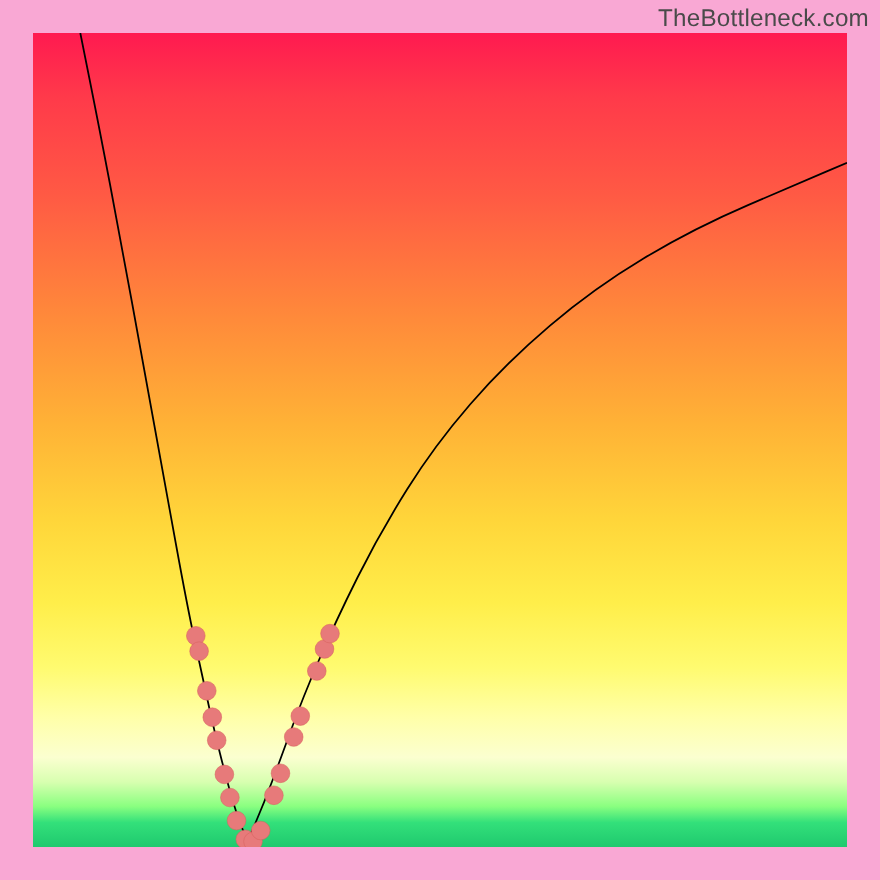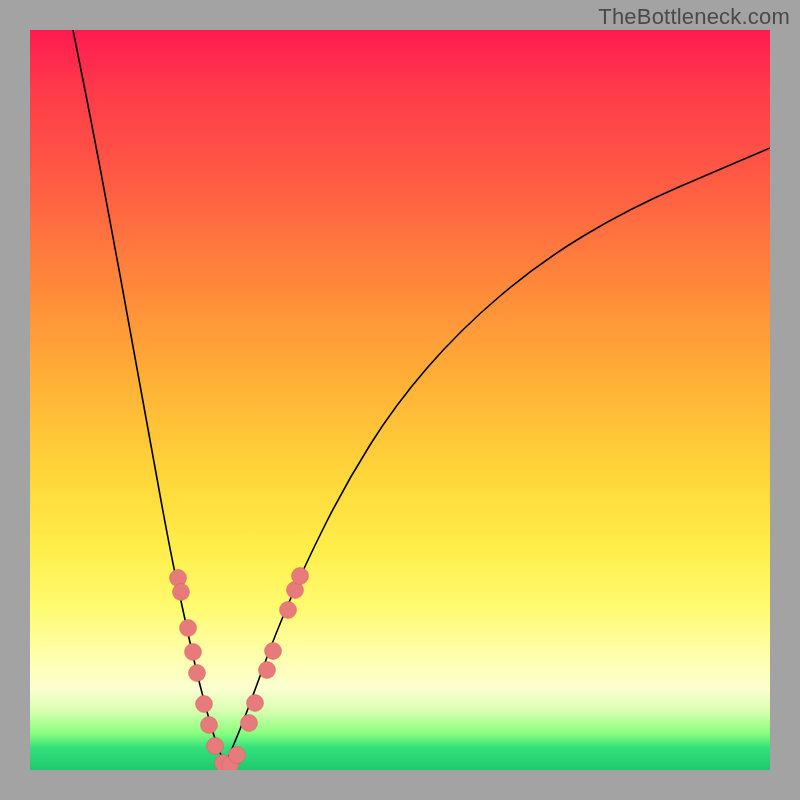--- a/index.html
+++ b/index.html
@@ -7,21 +7,21 @@
     padding: 0;
     width: 800px;
     height: 800px;
     overflow: hidden;
     background: #000;
     font-family: Arial, Helvetica, sans-serif;
   }
   .frame {
     position: absolute;
     inset: 0;
-    background: #a3a3a3;
+    background: #f9a8d4;
   }
   .plot-area {
     position: absolute;
     left: 30px;
     top: 30px;
     width: 740px;
     height: 740px;
     overflow: hidden;
   }
   .gradient-bg {

